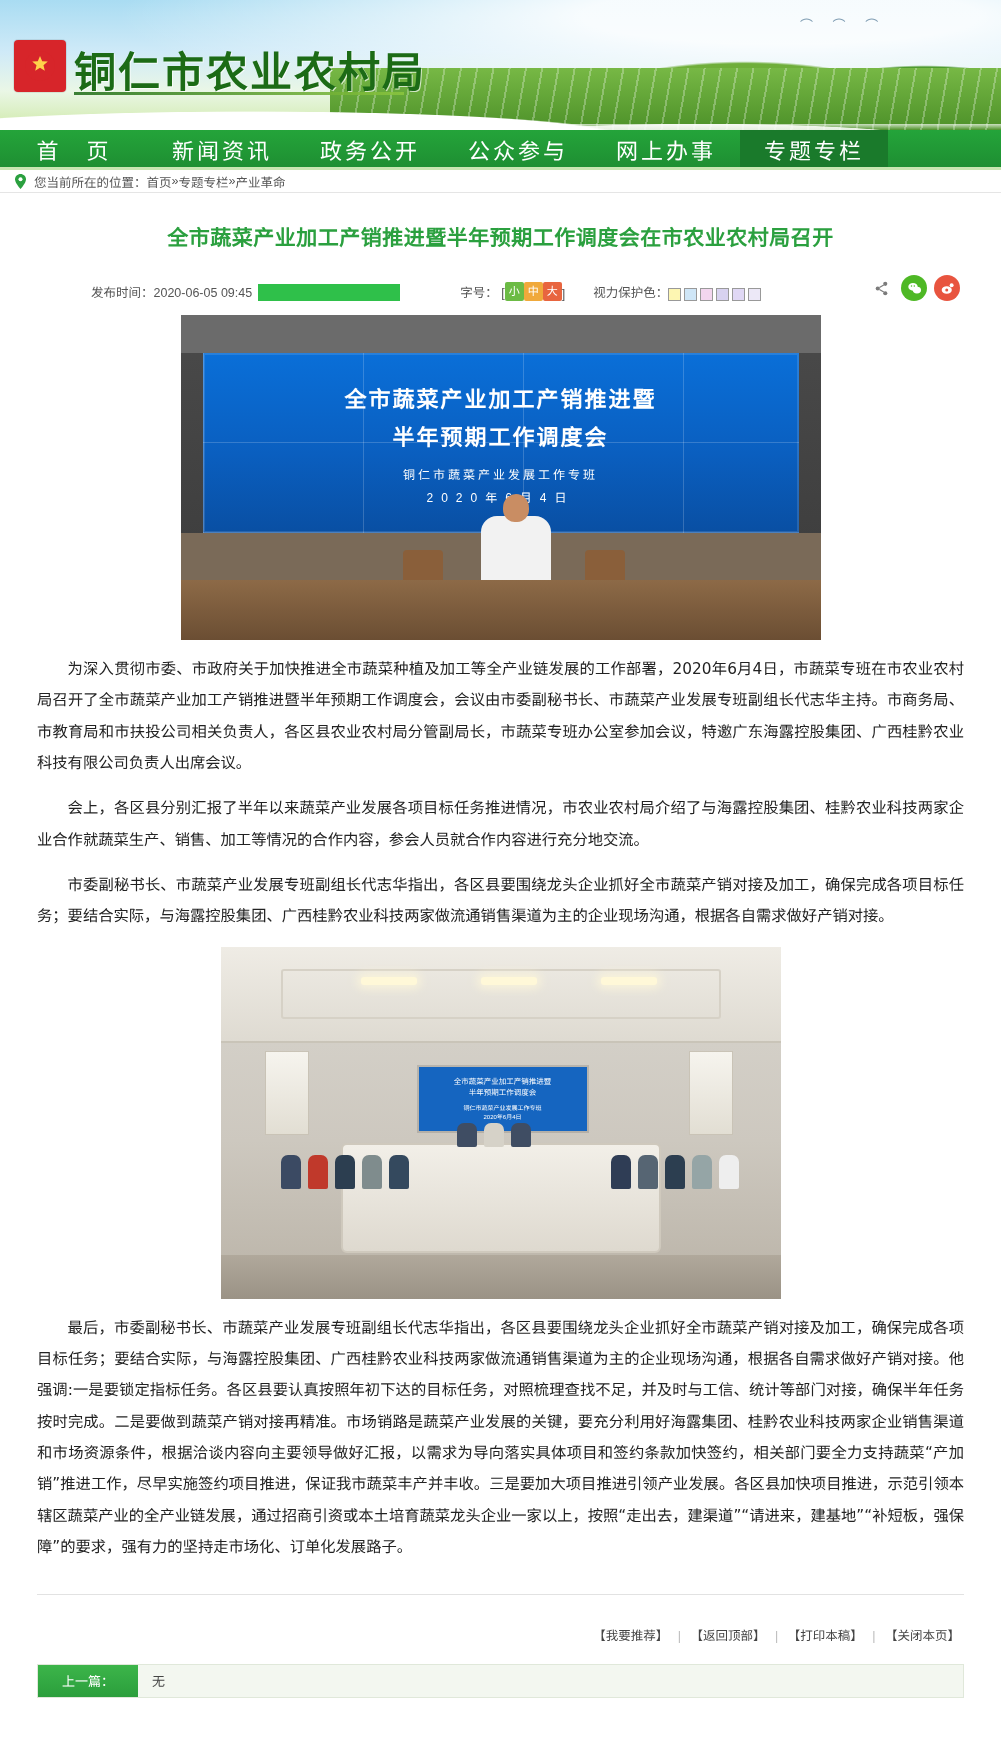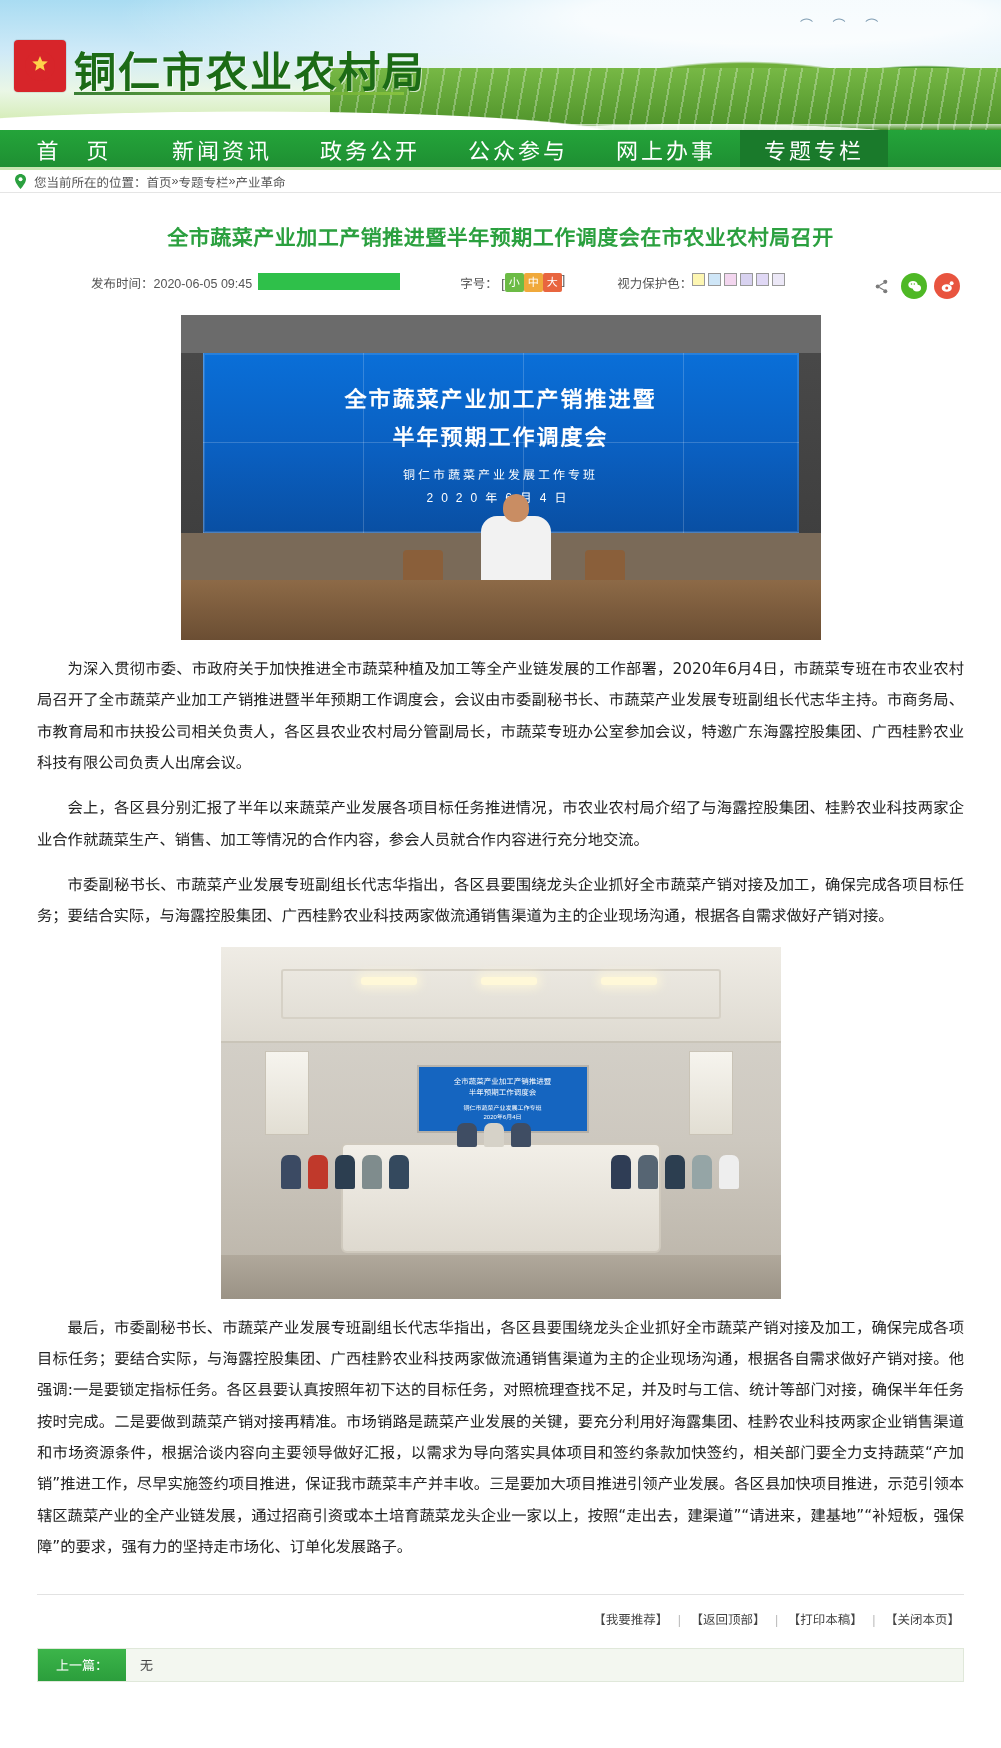--- a/index.html
+++ b/index.html
@@ -105,38 +105,38 @@
   .article { padding: 0 37px; }
   h1.art-title {
     text-align: center;
     font-size: 21px;
     color: #2ba03f;
     margin: 28px 0 22px;
     font-weight: bold;
     letter-spacing: .5px;
   }
   .meta {
-    display: flex; align-items: flex-start; 
+    display: flex; align-items: flex-end; 
     font-size: 12.5px; color: #555;
     padding: 0 4px 0 54px;
     height: 28px;
   }
   .meta .pub { white-space: nowrap; }
   .meta .greenbar {
     width: 142px; height: 17px; background: #2fc04a; margin-left: 6px;
   }
   .meta .fs-label { margin-left: 60px; white-space: nowrap; }
   .fs-btn {
     display: inline-block; width: 19px; height: 19px; line-height: 19px;
     text-align: center; color: #fff; font-size: 11px; border-radius: 2px; cursor: pointer;
   }
   .fs-sm { background: #6cbb45; }
   .fs-md { background: #f0a93b; }
   .fs-lg { background: #e8653f; }
-  .eye-label { margin-left: 52px; white-space: nowrap; }
+  .eye-label { margin-left: 28px; white-space: nowrap; }
   .swatches { display: inline-flex; gap: 3px; }
   .sw { width: 13px; height: 13px; border: 1px solid #999; display: inline-block; cursor: pointer; }
   .share { margin-left: auto; display: flex; align-items: center; gap: 7px; }
   .share .ico {
     width: 26px; height: 26px; border-radius: 50%;
     display: flex; align-items: center; justify-content: center;
     color: #fff; font-size: 13px; cursor: pointer;
   }
   .share .plain { color: #7b7b7b; font-size: 15px; background: transparent; }
   .ico.wechat { background: #4eb825; }
@@ -255,32 +255,32 @@
 
   
   .actions {
     margin: 30px 0 0;
     border-top: 1px solid #e2e2e2;
     padding: 14px 4px 12px;
     text-align: right;
     font-size: 12.5px;
     color: #444;
   }
-  .actions .grp { display: inline-block; }
+  .actions .grp { display: inline-block; margin-top: 16px; }
   .actions .sep { color: #bbb; padding: 0 6px; }
 
   .prevbar {
     margin: 8px 0 0;
     display: flex; align-items: stretch;
     height: 34px;
     background: #f3f7f0;
     border: 1px solid #e0e8da;
   }
   .prevbar .label {
-    width: 88px;
+    width: 100px;
     background: linear-gradient(180deg,#3cb54a,#2b9e3c);
     color: #fff; font-size: 13px;
     display: flex; align-items: center; justify-content: center;
   }
   .prevbar .val {
     flex: 1; display: flex; align-items: center; padding-left: 14px;
     font-size: 13px; color: #444;
   }
 </style>
 </head>

